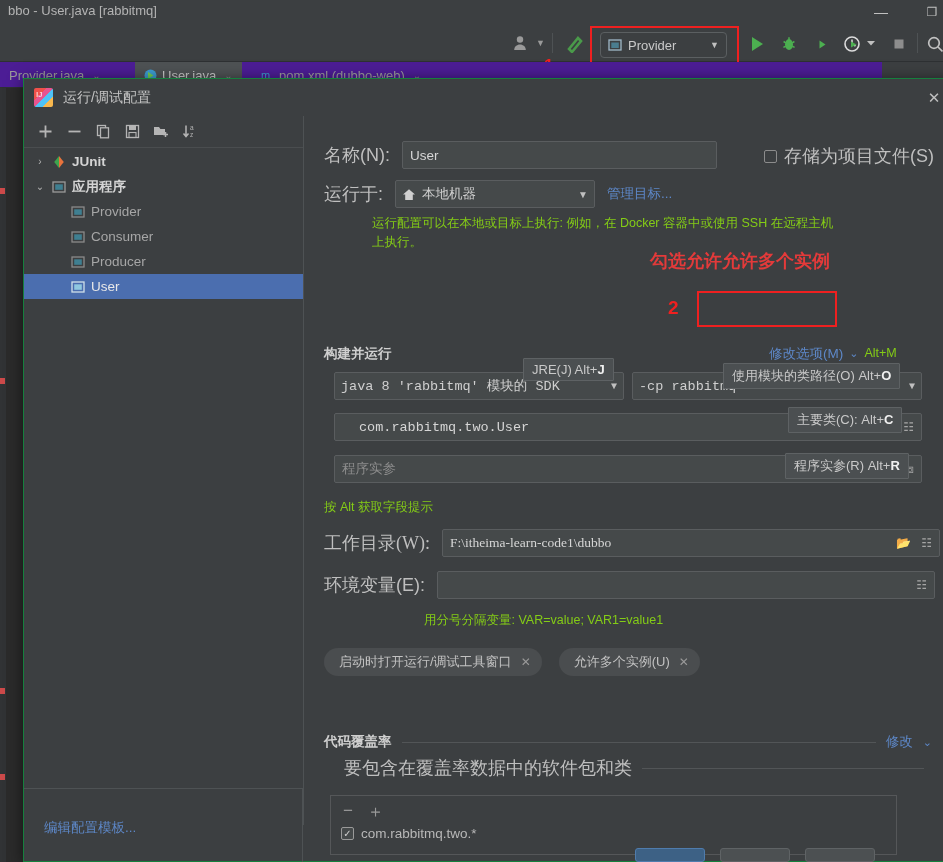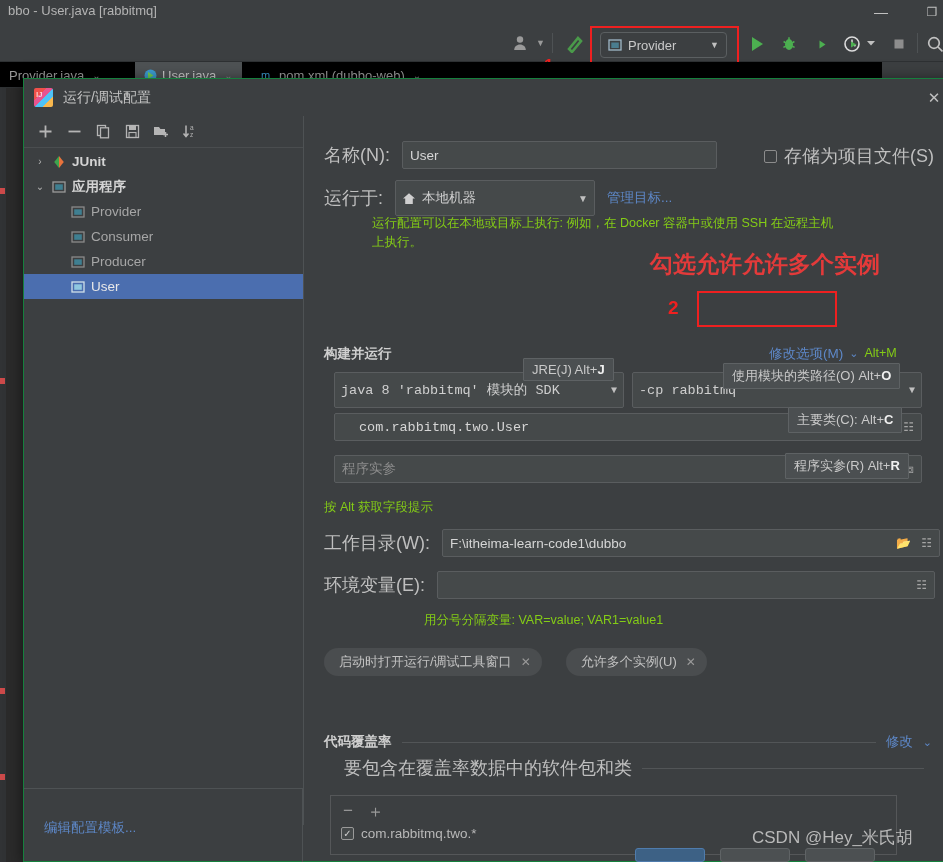--- a/index.html
+++ b/index.html
@@ -56,21 +56,21 @@
     position: absolute; left: 590px; top: 2px; width: 149px; height: 51px;
     border: 2px solid #ef2020; pointer-events: none;
   }
   .ann-1 {
     position: absolute; left: 544px; top: 32px;
     color: #ef2020; font-size: 17px; font-weight: bold;
   }
 
   .ide-tabs {
     position: absolute; left: 0; top: 62px; width: 882px; height: 26px;
-    background: #000000; border-bottom: 1px solid #2e3133;
+    background: #4c1d95; border-bottom: 1px solid #2e3133;
   }
   .ide-tab {
     position: absolute; top: 0; height: 26px; display: flex; align-items: center;
     gap: 5px; padding: 0 9px; font-size: 13px; color: #9b9b9b; white-space: nowrap;
   }
   .ide-tab.active { background: #4e5254; color: #c6c6c6; }
   .tab-close { font-size: 10px; color: #8a8a8a; margin-left: 3px; }
   .ide-editor {
     position: absolute; left: 0; top: 88px; width: 943px; height: 774px;
     background: #2b2b2b;
@@ -153,21 +153,21 @@
 
   .textfield {
     background: #45494a; border: 1px solid #5a5d5f; border-radius: 2px;
     height: 28px; display: flex; align-items: center; padding: 0 7px;
     font-size: 13.5px; color: #d6d6d6;
   }
   .textfield.mono { font-family: "Liberation Mono", monospace; font-size: 13.5px; }
   .textfield.ph { color: #8c8c8c; }
   .combo {
     background: #45494a; border: 1px solid #5a5d5f; border-radius: 2px;
-    height: 36px; display: flex; align-items: center; padding: 0 6px; gap: 6px;
+    height: 28px; display: flex; align-items: center; padding: 0 6px; gap: 6px;
     font-size: 13.5px; color: #cfcfcf;
   }
   .combo .caret { margin-left: auto; font-size: 10px; color: #c0c0c0; }
   .link { color: #5d87c7; font-size: 13.5px; }
   .hint { font-size: 12.5px; color: #84cc16; line-height: 19px; }
   .checkbox-sq {
     width: 13px; height: 13px; border: 1px solid #8c8c8c; border-radius: 2px;
     background: #3c3f41; flex: none;
   }
   .sec-title { font-size: 13.5px; color: #cfcfcf; font-weight: bold; white-space: nowrap; }
@@ -191,21 +191,21 @@
   .redbox-2 {
     position: absolute; left: 697px; top: 291px; width: 140px; height: 36px;
     border: 2px solid #ef2020; pointer-events: none;
   }
   .ann-2 {
     position: absolute; left: 668px; top: 297px;
     color: #ef2020; font-size: 19px; font-weight: bold;
   }
   .ann-red-text {
     position: absolute; left: 650px; top: 249px;
-    color: #e33a3a; font-size: 23px; font-weight: bold; white-space: nowrap;
+    color: #e33a3a; font-size: 18px; font-weight: bold; white-space: nowrap;
   }
 
   .scrollbar {
     position: absolute; right: 2px; top: 120px; width: 7px; height: 625px;
   }
   .scroll-thumb {
     position: absolute; right: 0; top: 0; width: 7px; height: 295px;
     background: #5e6264; border-radius: 4px;
   }
 
@@ -505,39 +505,39 @@
       </div>
 
       <div class="textfield ph" style="position:absolute; left:30px; top:339px; width:588px;">
         <span>程序实参</span>
         <span class="fieldbtn" style="margin-left:auto;">☷</span>
         <span class="fieldbtn" style="margin-left:9px;">⧈</span>
       </div>
 
       <div class="hint" style="position:absolute; left:20px; top:382px;">按 Alt 获取字段提示</div>
 
-      <div class="row" style="left:20px; top:413px; gap:12px;">
+      <div class="row" style="left:20px; top:413px; gap:12px;font-family:Liberation Serif, serif;">
         <span class="fld-label">工作目录(W):</span>
         <div class="textfield" style="width:498px">
           <span>F:\itheima-learn-code1\dubbo</span>
           <span class="fieldbtn" style="margin-left:auto;">📂</span>
           <span class="fieldbtn" style="margin-left:10px;">☷</span>
         </div>
       </div>
 
       <div class="row" style="left:20px; top:455px; gap:12px;">
         <span class="fld-label">环境变量(E):</span>
         <div class="textfield" style="width:498px">
           <span></span>
           <span class="fieldbtn" style="margin-left:auto;">☷</span>
         </div>
       </div>
       <div class="hint" style="position:absolute; left:120px; top:495px;">用分号分隔变量: VAR=value; VAR1=value1</div>
 
-      <div class="row" style="left:20px; top:532px; gap:24px;">
+      <div class="row" style="left:20px; top:532px; gap:17px;">
         <span class="chip">
           <span>启动时打开运行/调试工具窗口</span>
           <span class="x">✕</span>
         </span>
         <span class="chip">
           <span>允许多个实例(U)</span>
           <span class="x">✕</span>
         </span>
       </div>
 
@@ -587,15 +587,14 @@
   <div class="dlg-buttons">
     <div class="btn-primary"></div>
     <div class="btn-normal" style="left:720px"></div>
     <div class="btn-normal" style="left:805px"></div>
   </div>
 
   <div class="ann-red-text">勾选允许允许多个实例</div>
   <div class="redbox-2"></div>
   <div class="ann-2">2</div>
 
-  <div class="watermark">CSDN @Hey_米氏胡</div>
 
 </div>
 
 </body></html>

